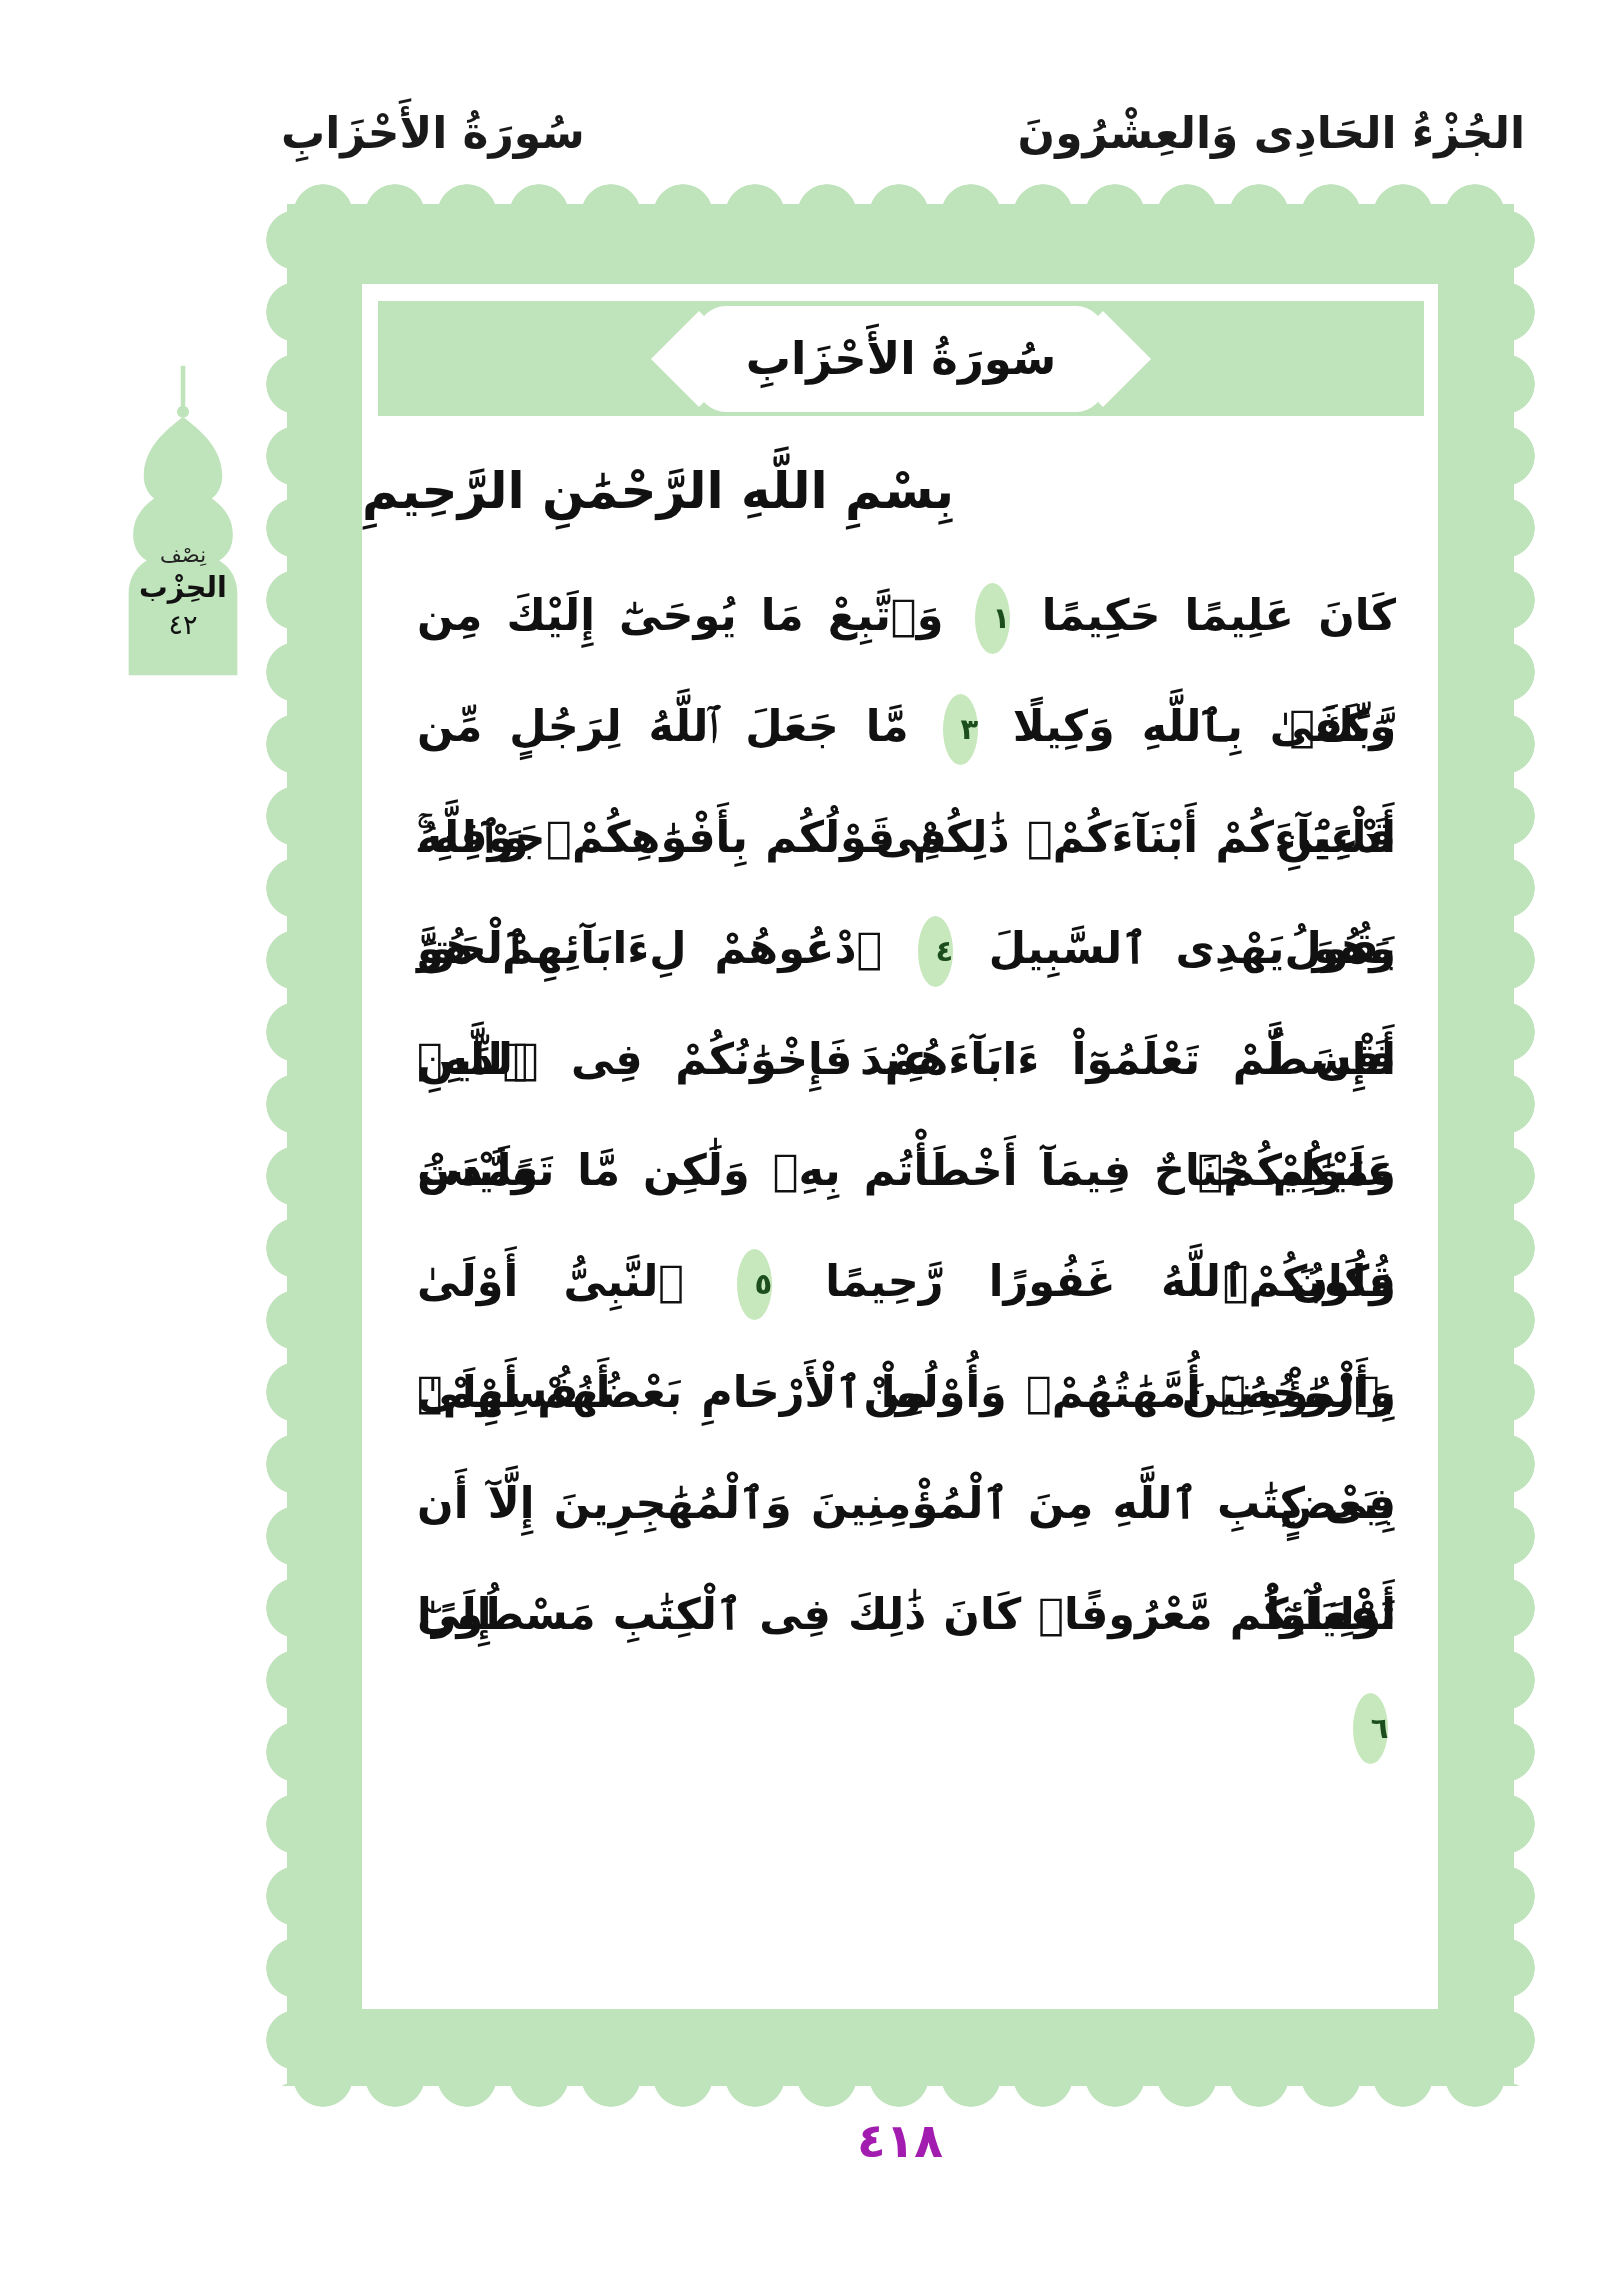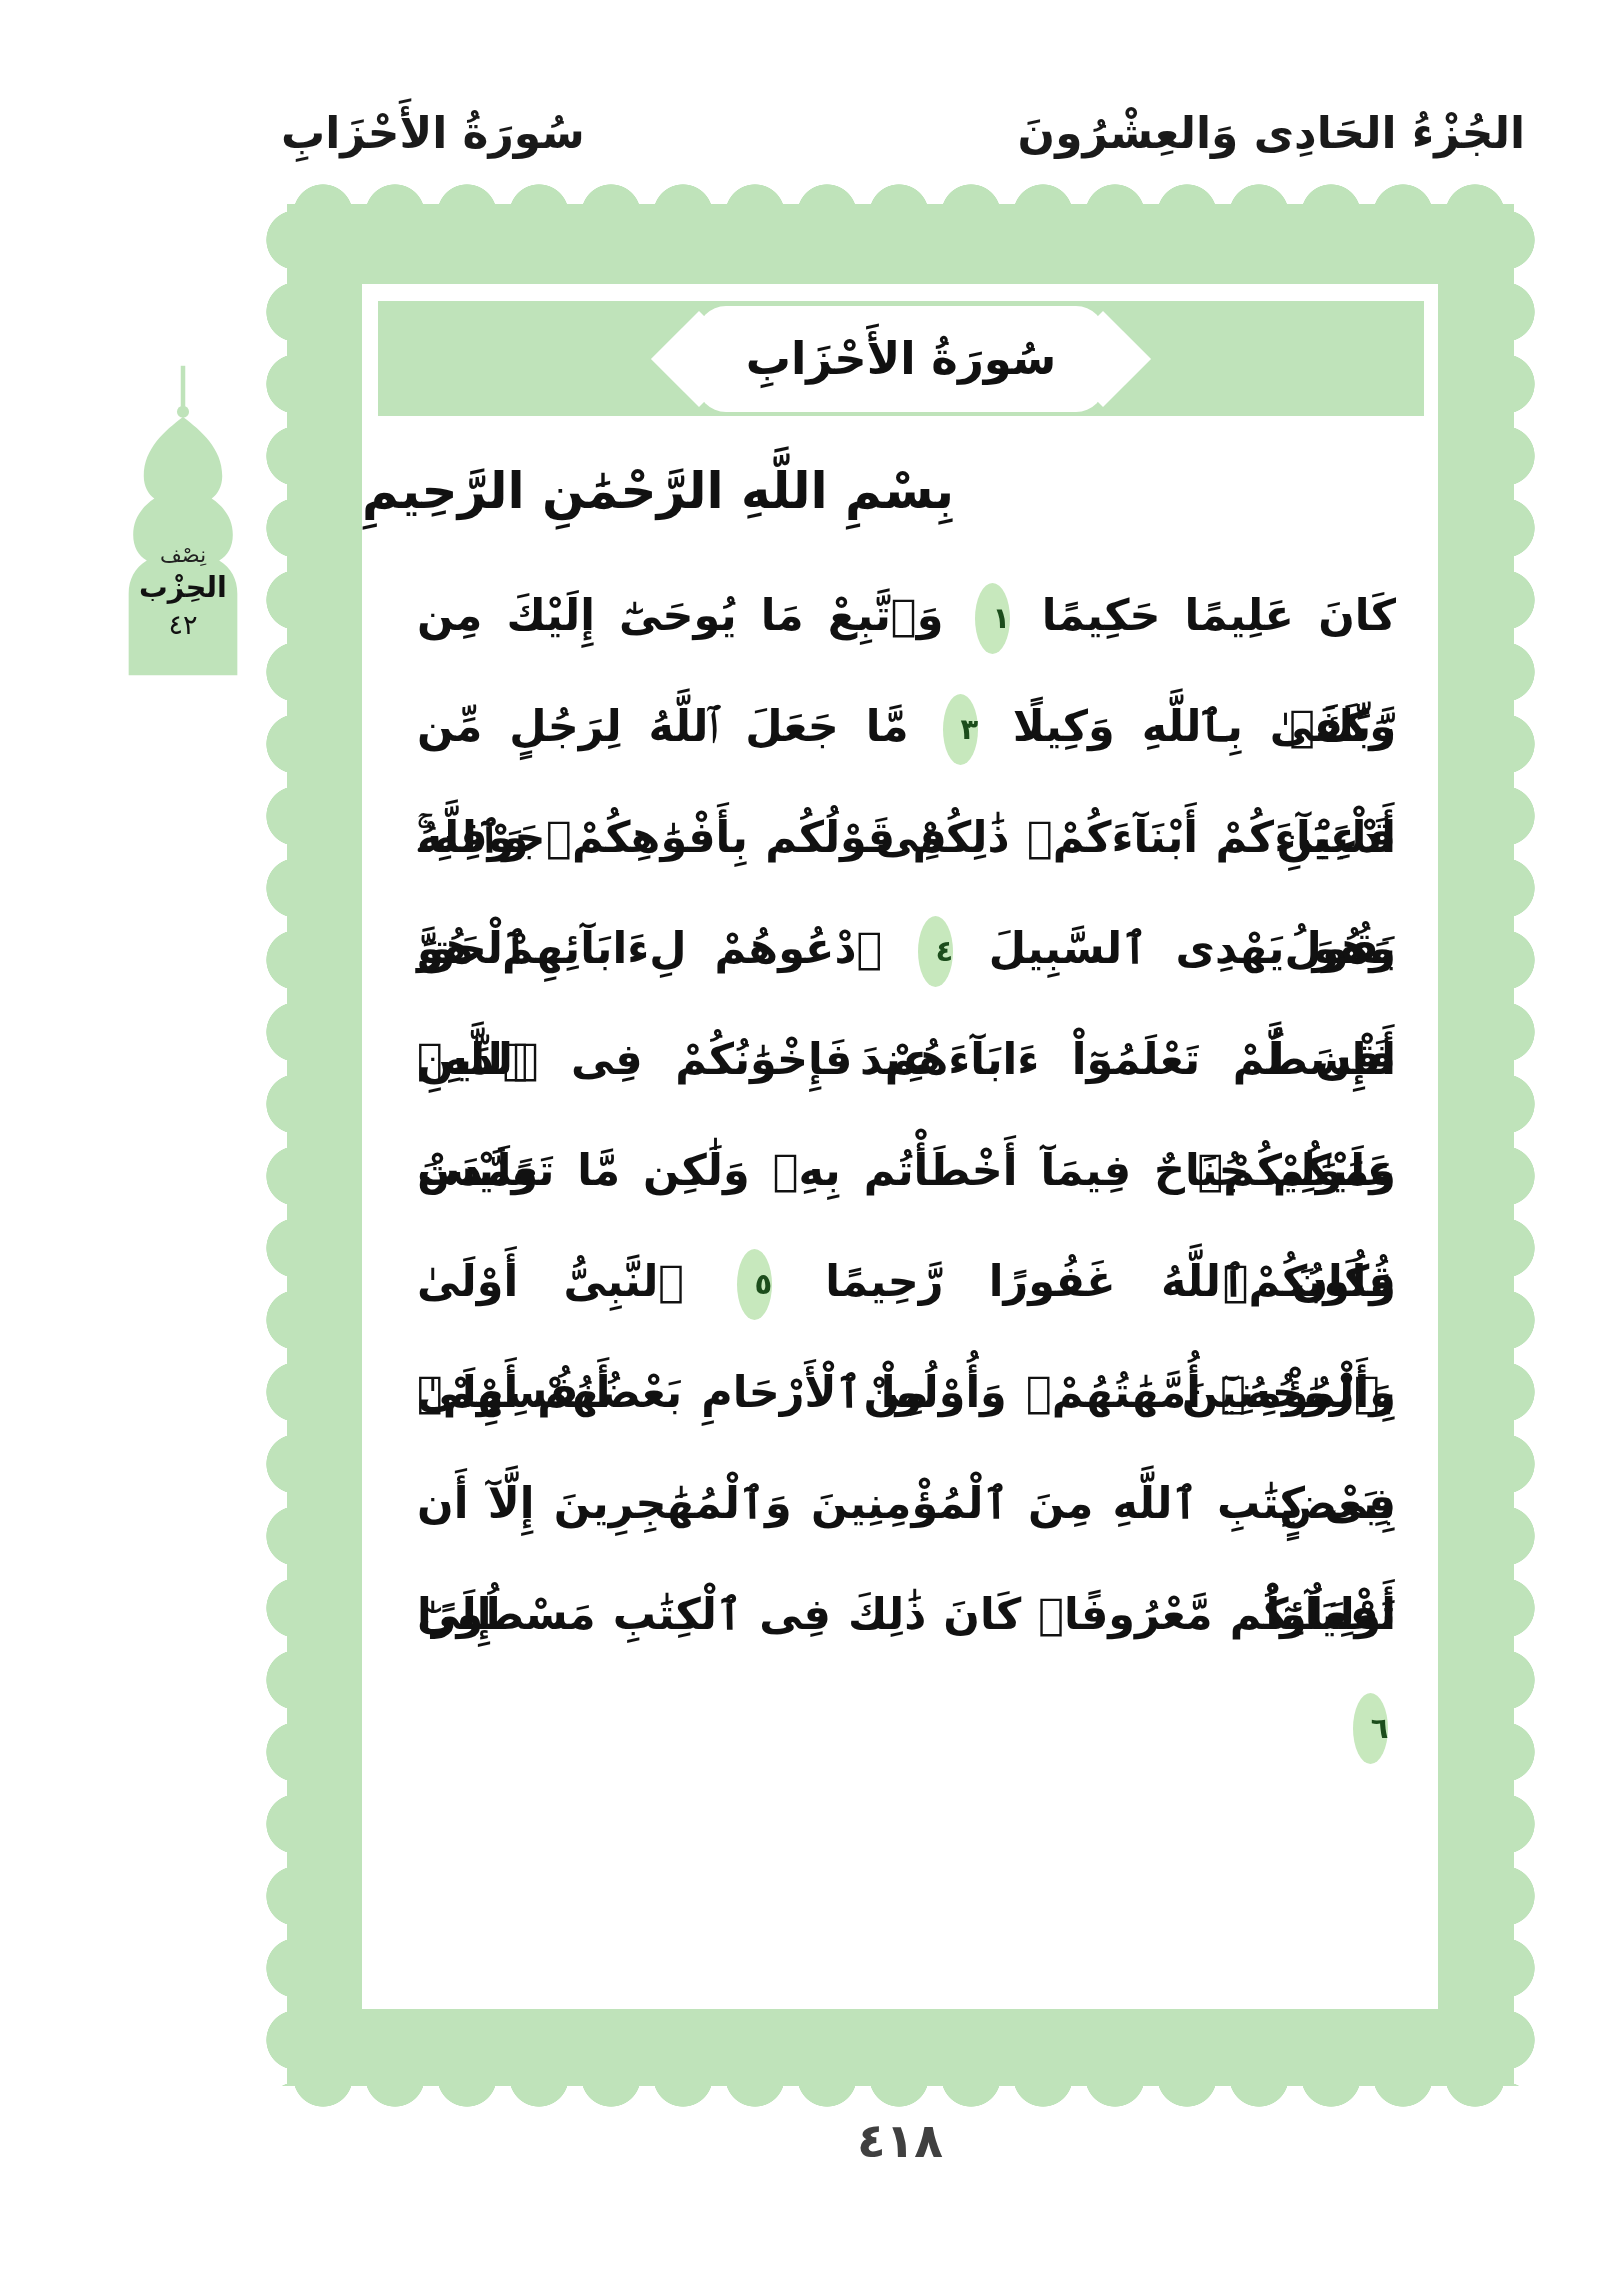--- a/index.html
+++ b/index.html
@@ -50,21 +50,21 @@
   
   .verses{position:absolute;left:417px;top:560px;width:979px;height:1448px;direction:rtl;}
   .line{height:111px;line-height:111px;font-size:43px;font-weight:bold;color:#111;
     text-align:justify;text-align-last:justify;white-space:normal;overflow:visible;}
   .vmarker{display:inline-block;width:35px;height:71px;line-height:71px;border-radius:50%;
     background:#c7e8bd;color:#1c4d1c;text-align:center;font-size:29px;font-weight:bold;
     vertical-align:middle;margin:0 7.6px;}
 
   
   .pageno{position:absolute;left:362px;top:2113px;width:1076px;text-align:center;
-    font-size:47px;font-weight:bold;color:#404040;}
+    font-size:47px;font-weight:bold;color:#a21caf;}
 </style>
 </head>
 <body>
 
 <div class="hdr hdr-left">سُورَةُ الأَحْزَابِ</div>
 <div class="hdr hdr-right">الجُزْءُ الحَادِى وَالعِشْرُونَ</div>
 
 <svg class="hizb" viewBox="0 0 212 414" xmlns="http://www.w3.org/2000/svg">
   <line x1="106" y1="2" x2="106" y2="56" stroke="#bfe3ba" stroke-width="6"></line>
   <circle cx="106" cy="63" r="8" fill="#bfe3ba"></circle>

